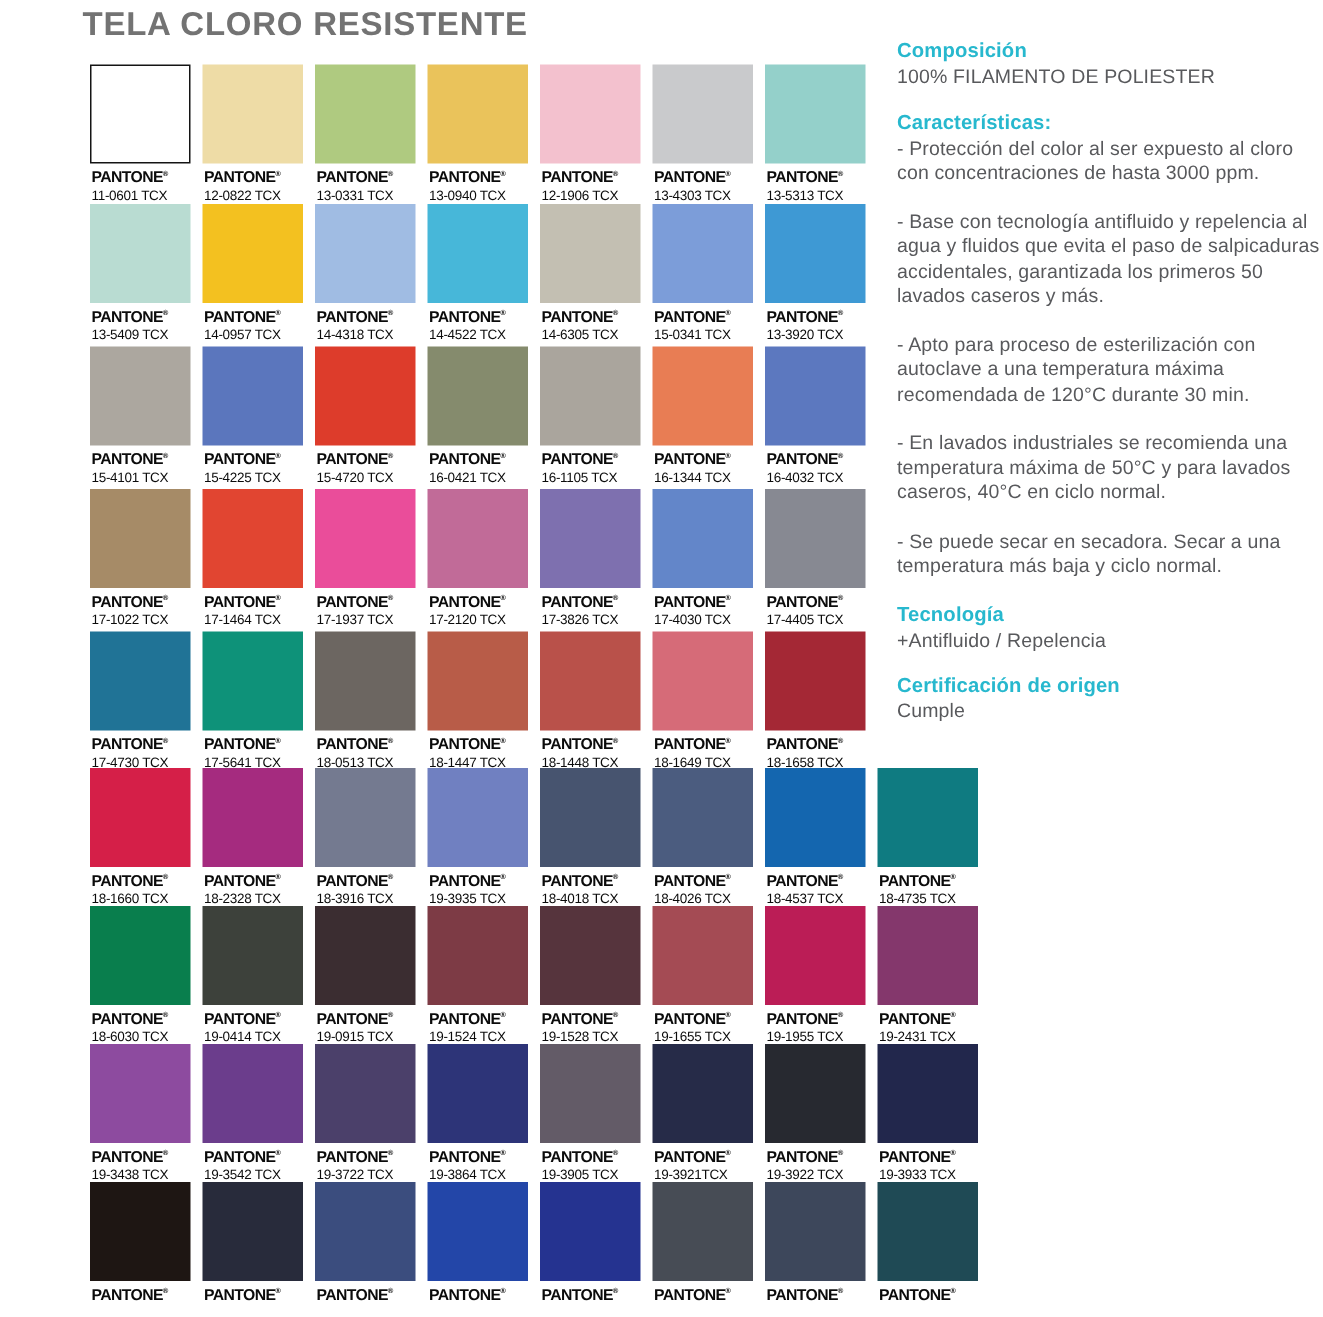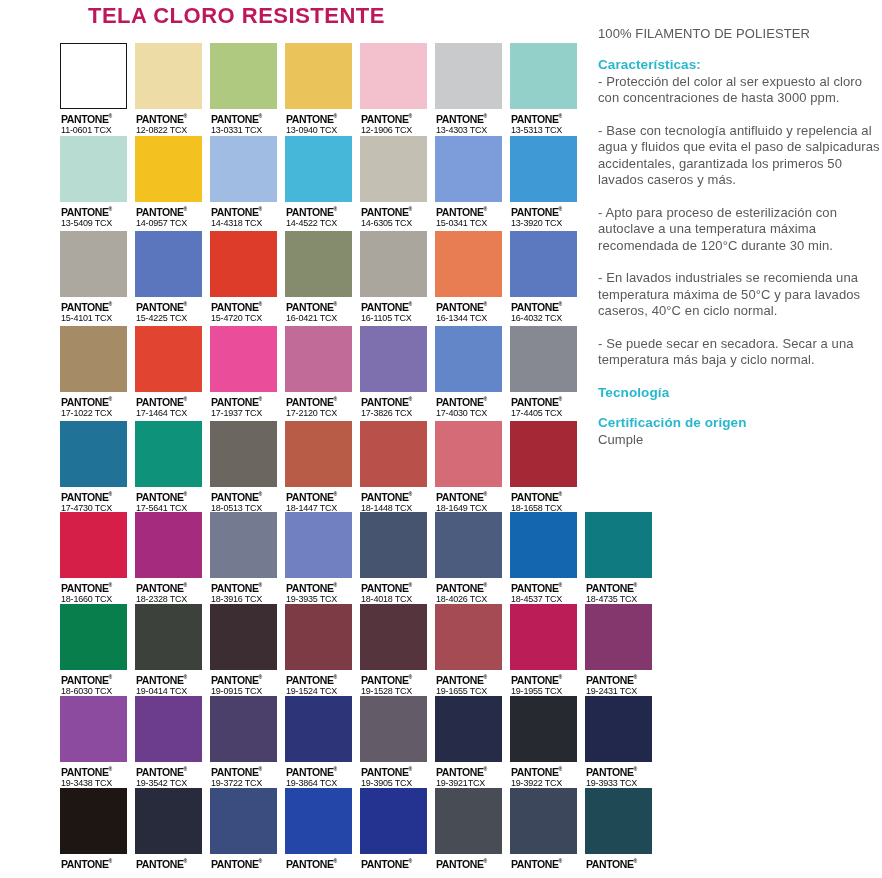--- a/index.html
+++ b/index.html
@@ -1,21 +1,21 @@
 <!DOCTYPE html>
 <html><head>
 <meta charset="utf-8">
 <style>
   * { margin:0; padding:0; box-sizing:border-box; }
   html,body { width:882px; height:878px; background:#ffffff; overflow:hidden;
               font-family:"Liberation Sans", sans-serif; }
   #page { position:relative; width:882px; height:878px; background:#fff; }
 
   .page-title { position:absolute; left:55px; top:3px; font-size:22px; font-weight:bold;
-                letter-spacing:0.5px; color:#be185d;margin-left:33px; }
+                letter-spacing:0.5px; color:#737373; }
 
   
   #grid { position:absolute; left:0; top:0; width:882px; height:878px; }
   .row  { position:absolute; left:60px; display:flex; gap:8px; }
   .cell { width:67px; }
   .sw   { width:67px; height:66px; }
   .sw.white-border { border:1.5px solid #141414; }
   .plabel { margin-top:2px; padding-left:1px; font-weight:bold; font-size:10.5px;
             line-height:11px; letter-spacing:-0.4px; color:#0b0b0b; white-space:nowrap; }
   .plabel .reg { font-size:5px; vertical-align:super; letter-spacing:0; }
@@ -390,34 +390,36 @@
           <div class="sw" style="background: rgb(31, 74, 85);"></div>
           <div class="plabel">PANTONE<span class="reg">®</span></div>
           <div class="pcode"></div>
         </div>
       </div>
     </div>
 
   <div class="info">
 
     <div class="sect">
+      <h3>Composición</h3>
       <div class="body-line">100% FILAMENTO DE POLIESTER</div>
     </div>
 
     <div class="sect">
       <h3>Características:</h3>
       <p>- Protección del color al ser expuesto al cloro con concentraciones de hasta 3000 ppm.</p>
       <p>- Base con tecnología antifluido y repelencia al agua y fluidos que evita el paso de salpicaduras accidentales, garantizada los primeros 50 lavados caseros y más.</p>
       <p>- Apto para proceso de esterilización con autoclave a una temperatura máxima recomendada de 120°C durante 30 min.</p>
       <p>- En lavados industriales se recomienda una temperatura máxima de 50°C y para lavados caseros, 40°C en ciclo normal.</p>
       <p>- Se puede secar en secadora. Secar a una temperatura más baja y ciclo normal.</p>
     </div>
 
     <div class="sect">
       <h3>Tecnología</h3>
+      <div class="body-line">+Antifluido / Repelencia</div>
     </div>
 
     <div class="sect">
       <h3>Certificación de origen</h3>
       <div class="body-line">Cumple</div>
     </div>
 
   </div>
 </div>
 

